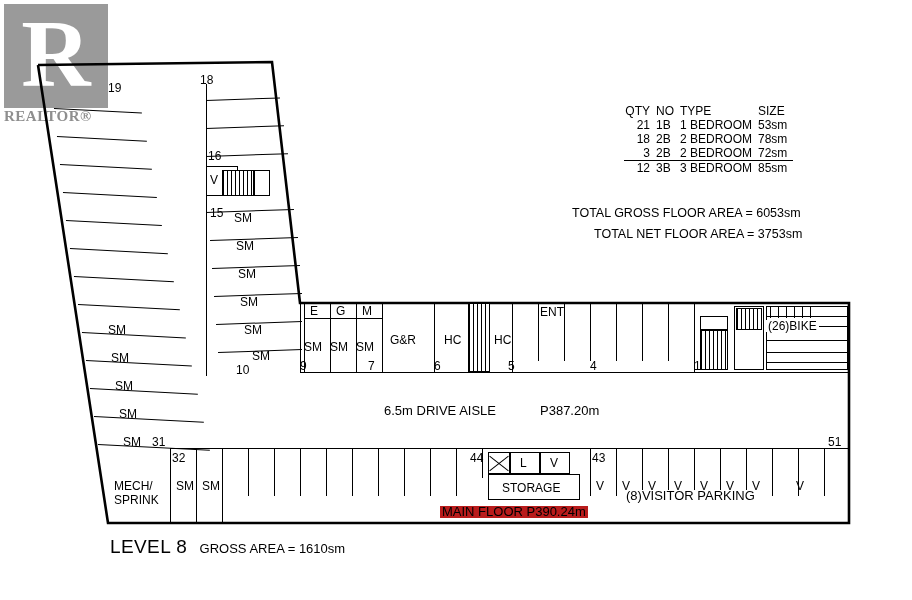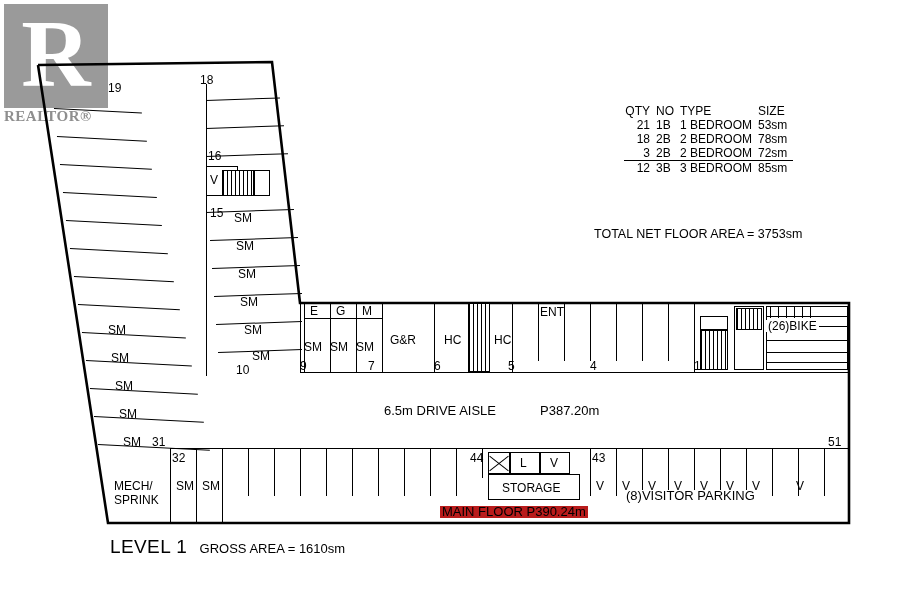--- a/index.html
+++ b/index.html
@@ -86,20 +86,21 @@
       </tr>
       <tr class="sumline">
         <td class="num">12</td>
         <td>3B</td>
         <td>3 BEDROOM</td>
         <td>85sm</td>
       </tr>
     </tbody>
       </table>
   </div>
+  <div class="areatxt" style="left:572px;top:206px;">TOTAL GROSS FLOOR AREA = 6053sm</div>
   <div class="areatxt" style="left:594px;top:227px;">TOTAL NET FLOOR AREA = 3753sm</div>
 
   <svg width="912" height="600" style="position:absolute;left:0;top:0;">
     <polyline points="38,65 272,62 272,62 300,303 849,303 849,523 108,523 38,65" fill="none" stroke="#000" stroke-width="2.6"></polyline>
 
   </svg>
 
   <div class="slant" style="left:54px;top:108px;width:88px;transform:rotate(3deg);"></div>
   <div class="slant" style="left:57px;top:136px;width:90px;transform:rotate(3deg);"></div>
   <div class="slant" style="left:60px;top:164px;width:92px;transform:rotate(3deg);"></div>
@@ -272,17 +273,17 @@
   <div class="t t12" style="left:726px;top:480px;">V</div>
   <div class="t t12" style="left:752px;top:480px;">V</div>
   <div class="t t12" style="left:796px;top:480px;">V</div>
 
   <div class="t t12" style="left:828px;top:436px;">51</div>
 
   <div class="t t13" style="left:624px;top:490px;background:#fff;padding:0 2px;">(8)VISITOR PARKING</div>
   <div class="t t13" style="left:440px;top:506px;background:#b91c1c;padding:0 2px;">MAIN FLOOR P390.24m</div>
 
   <div class="cap" style="left:110px;top:536px;">
-    <span class="lvl">LEVEL 1</span>
+    <span class="lvl">LEVEL 8</span>
     <span class="ga" style="margin-left:8px;">GROSS AREA = 1610sm</span>
   </div>
 
 </div>
 
 </body></html>

